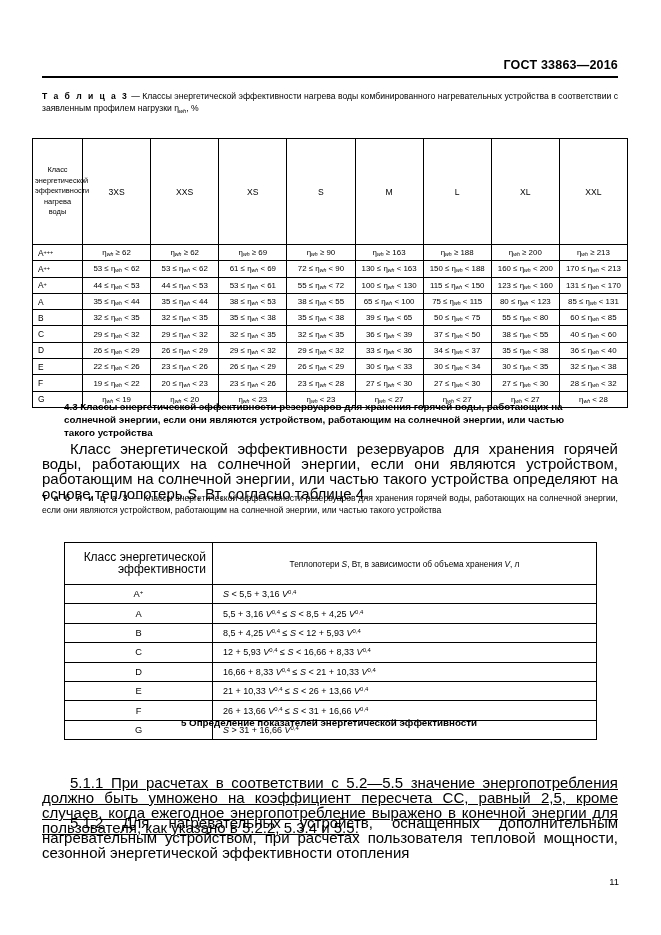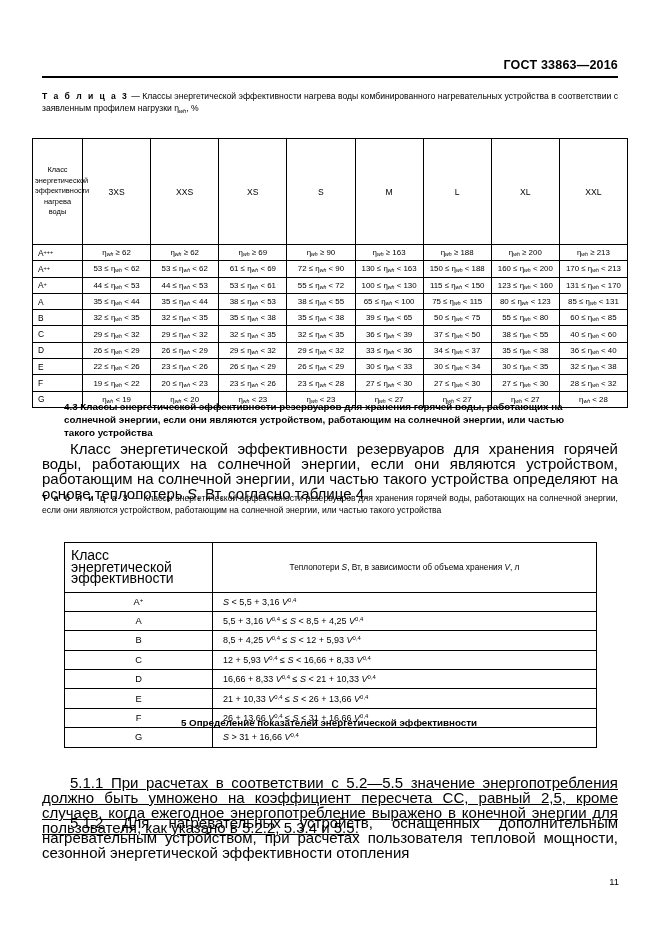--- a/index.html
+++ b/index.html
@@ -128,23 +128,23 @@
   .t3 .thick-top { border-top-width: 1.6px; }
 
   
   .t4-wrap {
     position: absolute;
     left: 64px; top: 542px;
     width: 533px;
   }
   .t4 th.c1 {
     width: 148px;
-    font-size: 14px;
+    font-size: 12px;
     line-height: 11.5px;
-    text-align: left;
+    text-align: right;
     padding: 7px 6px;
     height: 42px;
   }
   .t4 th.c2 {
     font-size: 8.3px;
     padding: 7px 6px;
   }
   .t4 td.cls {
     font-size: 9.3px;
     text-align: center;

